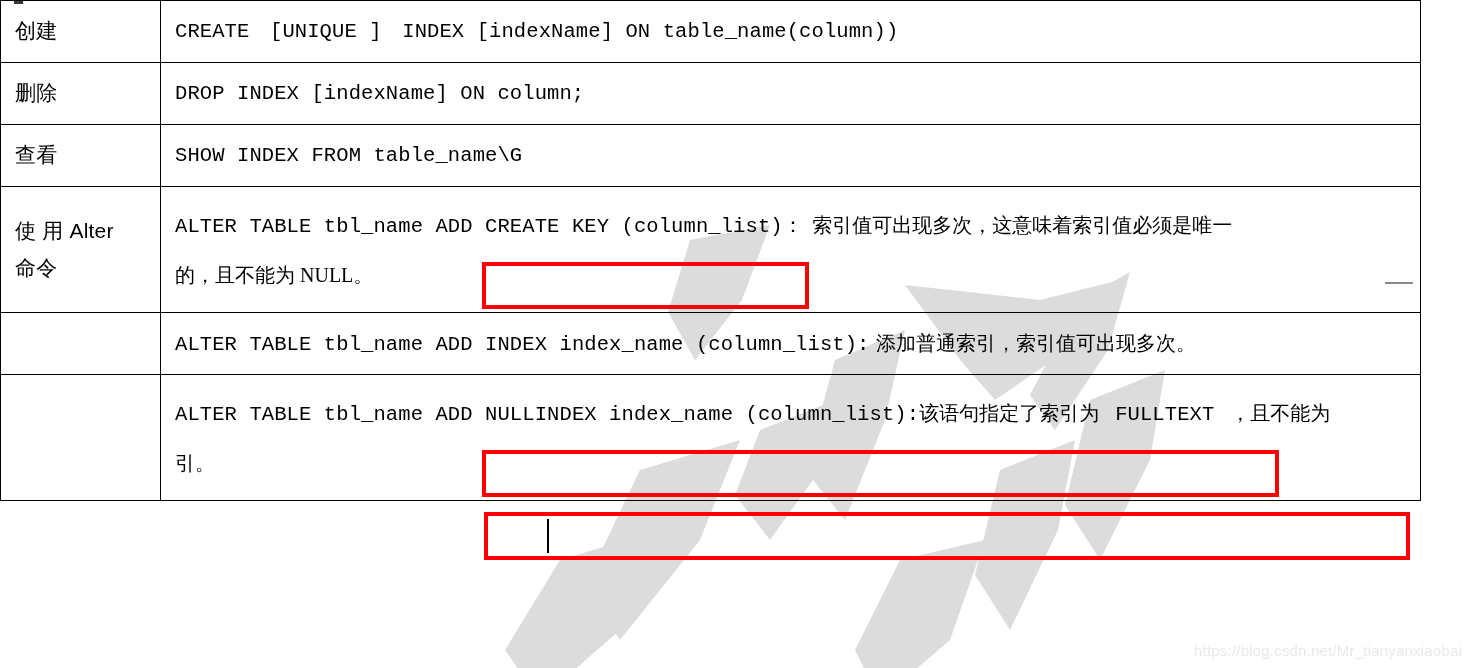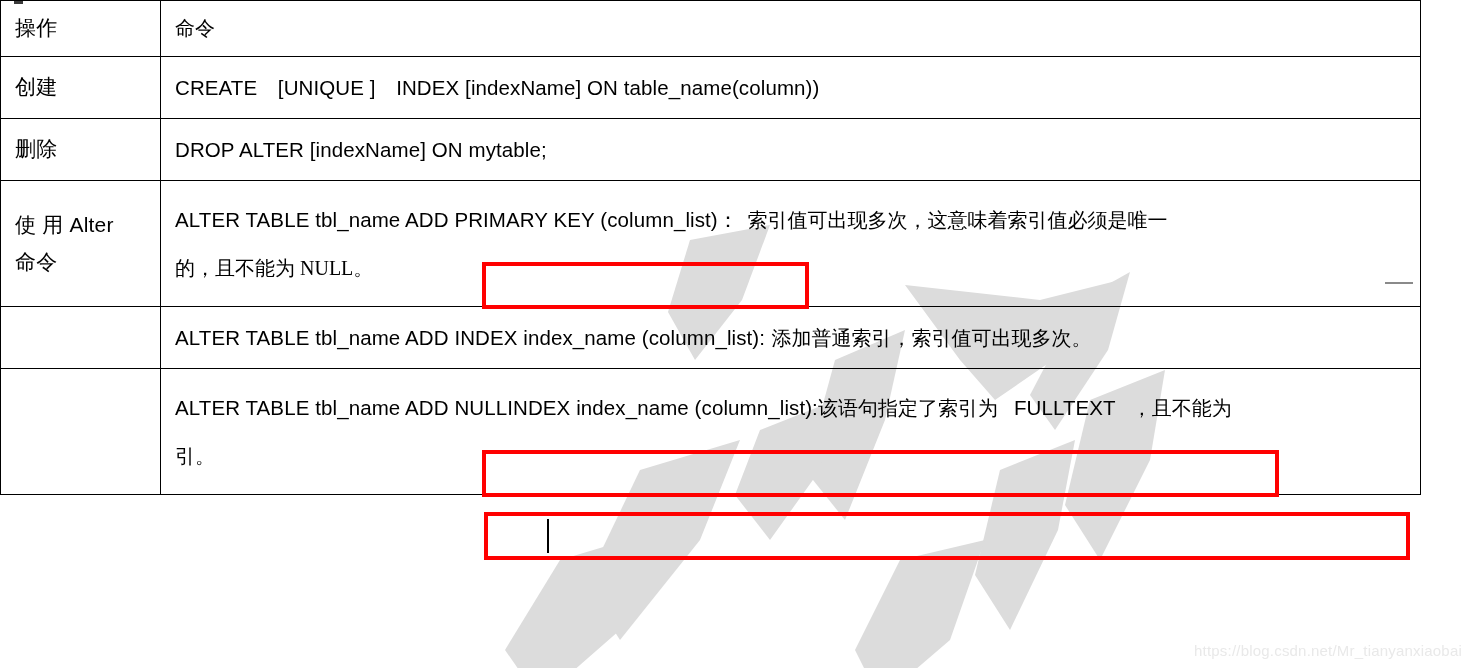--- a/index.html
+++ b/index.html
@@ -57,21 +57,21 @@
   }
   .cmd-cell.wrap { white-space: normal; }
 
   
   .r-head  { height: 56px; }
   .r-std   { height: 62px; }
   .r-alter { height: 126px; }
   .r-last  { height: 126px; }
 
   
-  .mono-ish { letter-spacing: 0.1px; }
+  .mono-ish { letter-spacing: 0.1px; font-family: Liberation Mono, monospace; }
   .cn {
     font-family: "DejaVu Sans", "Liberation Sans", sans-serif;
     font-size: 20px;
   }
   .sp-wide { display: inline-block; width: 16px; }
   .sp-mid  { display: inline-block; width: 9px; }
 
   
   .red-box {
     position: absolute;
@@ -144,44 +144,44 @@
     <path d="M690,240 L770,225 L742,300 L695,360 L668,312 Z"></path>
   </g>
 </svg>
 
 <table id="index-command-table">
   <colgroup>
     <col class="col-op">
     <col class="col-cmd">
   </colgroup>
   <tbody>
-    <tr class="r-head">
-      <td class="op-cell">操作</td>
-      <td class="cmd-cell cn">命令</td>
-    </tr>
 
     <tr class="r-std">
       <td class="op-cell">创建</td>
       <td class="cmd-cell mono-ish">CREATE [UNIQUE ] INDEX [indexName] ON table_name(column))</td>
     </tr>
 
     <tr class="r-std">
       <td class="op-cell">删除</td>
-      <td class="cmd-cell mono-ish">DROP ALTER [indexName] ON mytable;</td>
-    </tr>
-
+      <td class="cmd-cell mono-ish">DROP INDEX [indexName] ON column;</td>
+    </tr>
+
+    <tr class="r-std">
+      <td class="op-cell">查看</td>
+      <td class="cmd-cell mono-ish">SHOW INDEX FROM table_name\G</td>
+    </tr>
 
     <tr class="r-alter">
       <td class="op-cell">
         <div class="justified">使 用  Alter</div>
         <div>命令</div>
       </td>
       <td class="cmd-cell wrap">
         <div style="white-space:nowrap;">
-          <span class="mono-ish">ALTER TABLE tbl_name ADD </span><span class="mono-ish">PRIMARY KEY (column_list)：</span><span class="sp-mid"></span><span class="cn">索引值可出现多次，这意味着索引值必须是唯一</span>
+          <span class="mono-ish">ALTER TABLE tbl_name ADD </span><span class="mono-ish">CREATE KEY (column_list)：</span><span class="sp-mid"></span><span class="cn">索引值可出现多次，这意味着索引值必须是唯一</span>
         </div>
         <div class="cn" style="margin-top:16px;font-family:Liberation Serif, serif;">的，且不能为 NULL。</div>
       </td>
     </tr>
 
 
     <tr class="r-std">
       <td class="op-cell"></td>
       <td class="cmd-cell">
         <span class="mono-ish">ALTER TABLE tbl_name ADD </span><span class="mono-ish">INDEX index_name (column_list):</span><span class="cn"> 添加普通索引，索引值可出现多次。</span>

